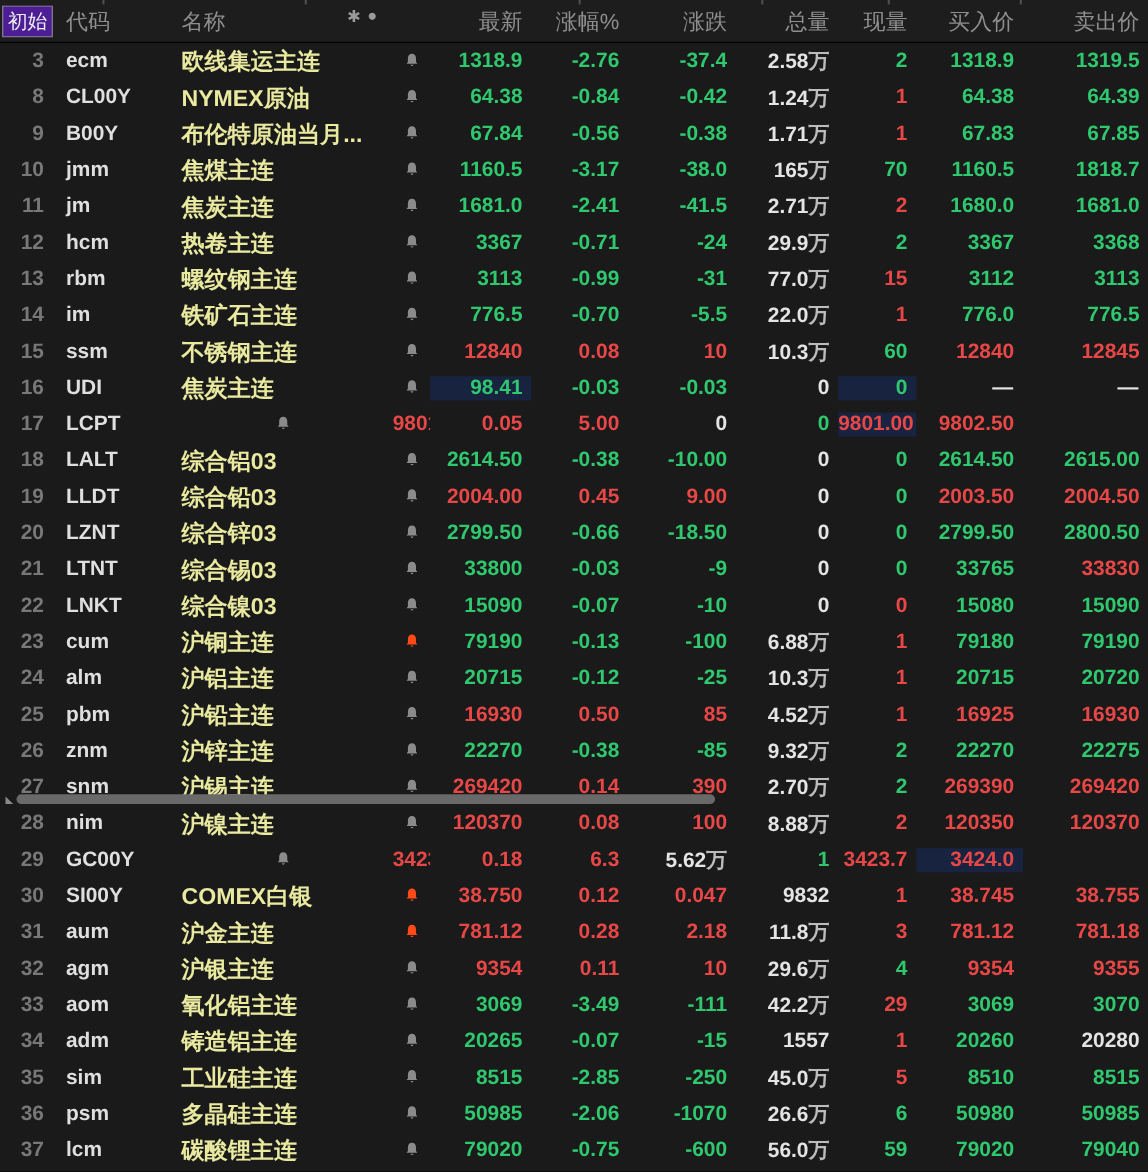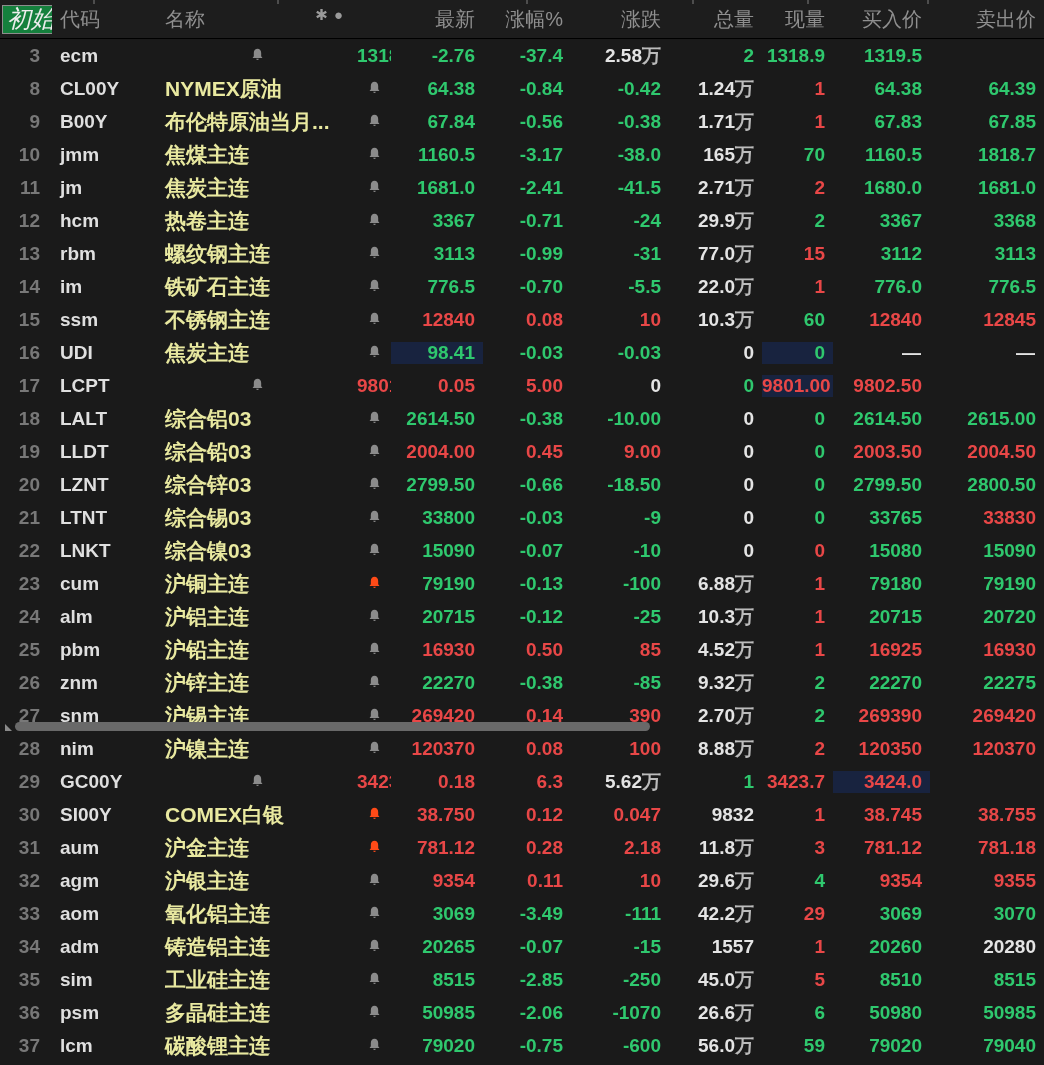--- a/index.html
+++ b/index.html
@@ -22,22 +22,22 @@
   .r{color:#e84747;}
   .w{color:#e4e4e4;}
   .unit{color:#bcbcbc;}
   .hl{background:#18233f;}
   .bellcell{display:flex;justify-content:center;align-items:center;}
   .bell svg{width:17px;height:17px;display:block;}
   .bell-gray{color:#8b8b8b;}
   .bell-red{color:#ff4a17;}
   .tab{
     display:inline-block;margin-left:2px;padding:1px 4px 2px 4px;
-    border:1px solid #8d8d8d;background:#15803d;color:#ededed;
-    font-size:24px;font-weight:400;line-height:24px;font-style:italic;
+    border:1px solid #8d8d8d;background:#4c1d95;color:#ededed;
+    font-size:18px;font-weight:400;line-height:24px;
   }
   .hdr-name{display:flex;align-items:flex-start;padding-left:8px;}
   .hdr-icons{margin-left:auto;padding-right:14px;display:flex;gap:6px;align-items:center;color:#9a9a9a;font-size:15px;}
   .tick{position:absolute;top:0;width:2px;height:4px;background:#4d4d4d;}
   .hscroll-thumb{position:absolute;left:15px;top:722px;width:635px;height:9px;background:#696969;border-radius:5px;z-index:5;}
   .hscroll-grip{
     position:absolute;left:5px;top:724px;width:0;height:0;z-index:5;
     border-left:7px solid #8a8a8a;border-top:7px solid transparent;
   }
   .dash{letter-spacing:1px;}
@@ -73,20 +73,21 @@
     <div class="cell ar">总量</div>
     <div class="cell ar">现量</div>
     <div class="cell ar">买入价</div>
     <div class="cell ar">卖出价</div>
   </div>
 
   <div id="rows">
       <div class="grid row">
         <div class="cell rownum">3</div>
         <div class="cell code">ecm</div>
+        <div class="cell name">欧线集运主连</div>
         <div class="cell bellcell">
           <span class="bell bell-gray">
             <svg viewBox="0 0 24 24" fill="currentColor">
               <path d="M12 2.5c-3.2 0-5.2 2.6-5.2 5.9v4.8L5 15.4h14l-1.8-2.2V8.4c0-3.3-2-5.9-5.2-5.9z"></path>
               <path d="M10.2 16.6a1.8 1.8 0 0 0 3.6 0z"></path>
             </svg>
           </span>
         </div>
         <div class="cell ar g">1318.9</div>
         <div class="cell ar g">-2.76</div>

